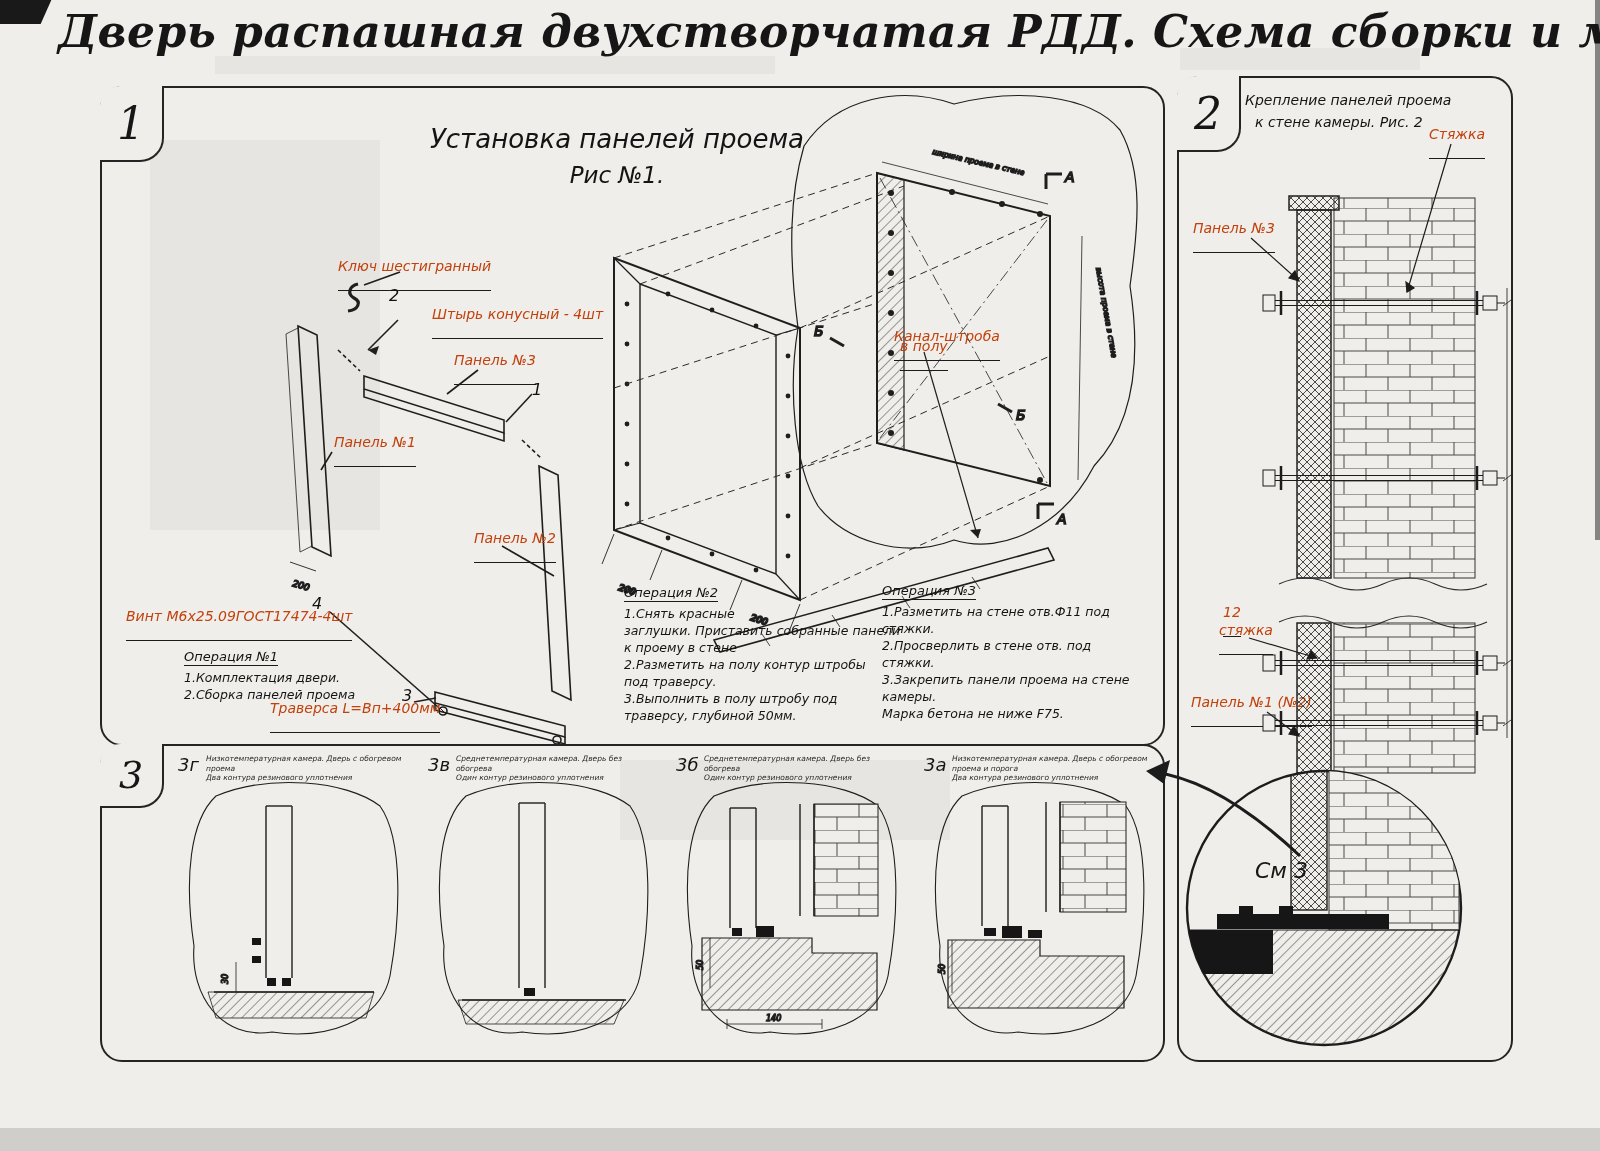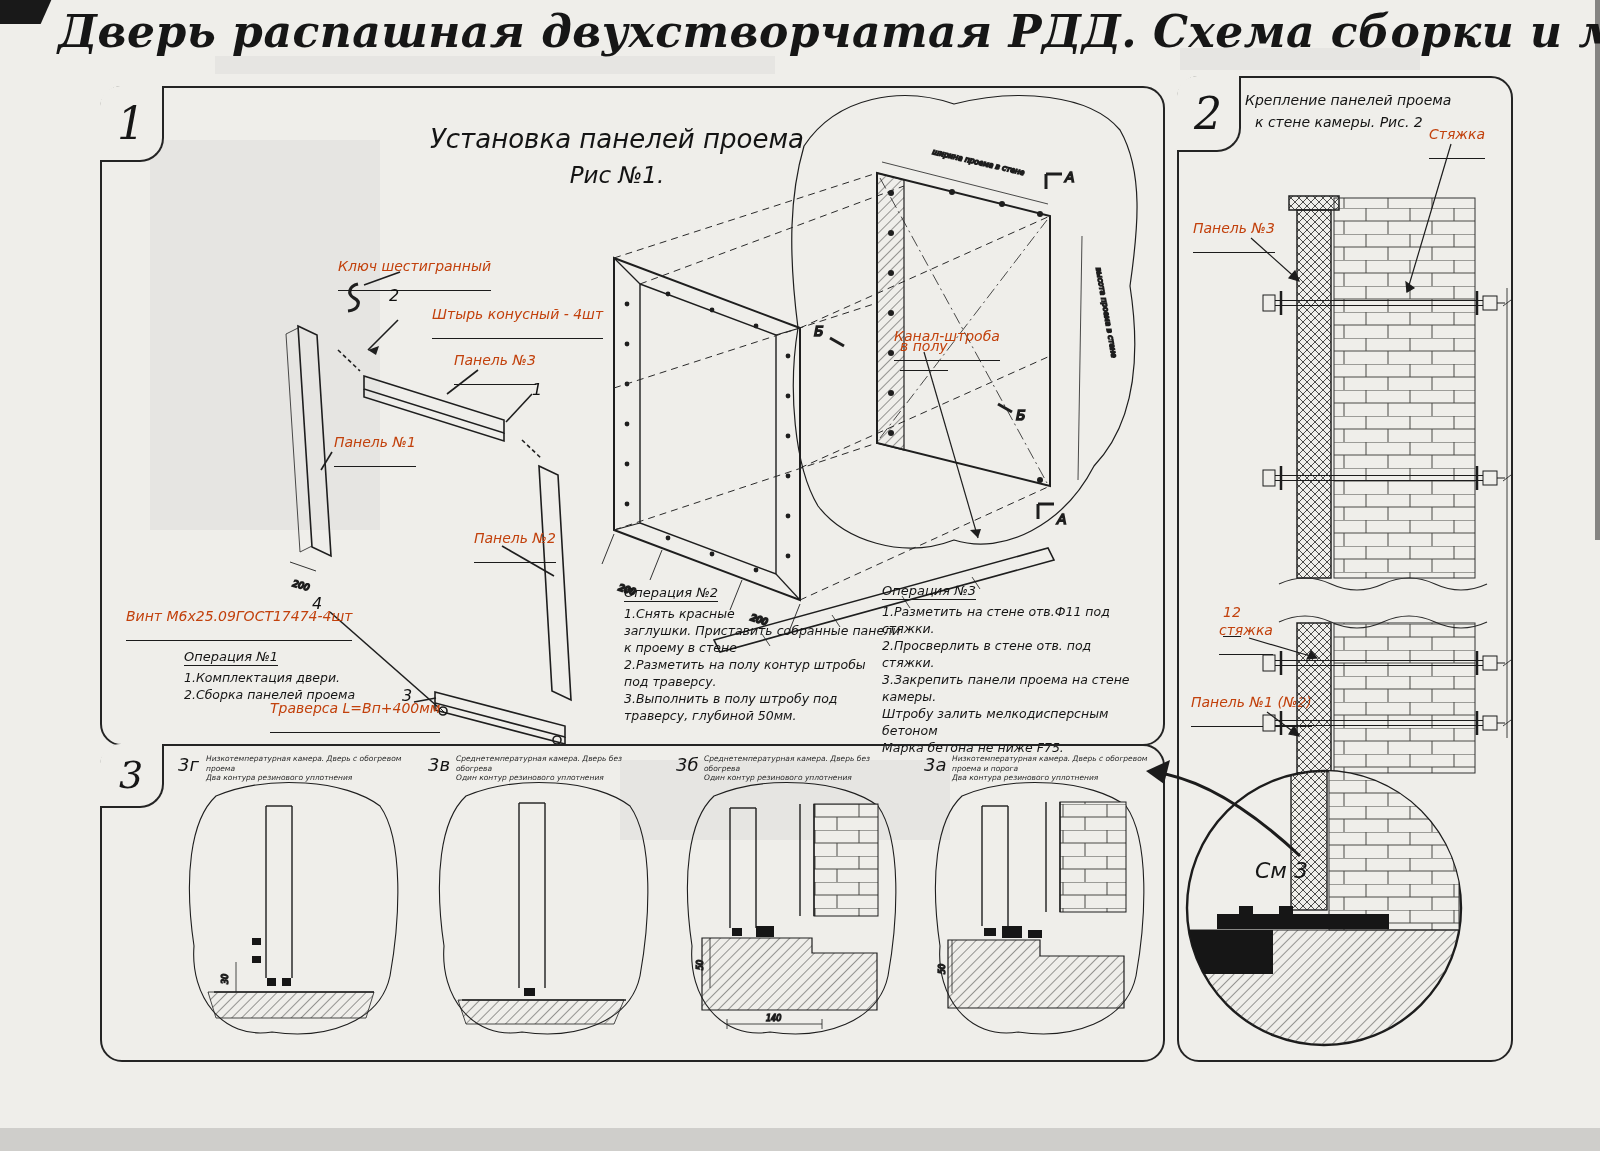--- a/index.html
+++ b/index.html
@@ -257,21 +257,20 @@
       <div>3.Выполнить в полу штробу под</div>
       <div>траверсу, глубиной 50мм.</div>
     </div>
     <div class="ops" style="left:780px;top:494px;">
       <span class="optitle">Операция №3</span>
       <div>1.Разметить на стене отв.Ф11 под</div>
       <div>стяжки.</div>
       <div>2.Просверлить в стене отв.  под</div>
       <div>стяжки.</div>
       <div>3.Закрепить панели проема на стене камеры.</div>
-      <div>Штробу залить мелкодисперсным бетоном</div>
       <div>Марка бетона не ниже   F75.</div>
     </div>
   </section>
 
   <section class="panel fig2">
     <div class="badge">
       <span>2</span>
     </div>
     <div class="f2h" style="left:66px;top:14px;">Крепление панелей проема</div>
     <div class="f2h" style="left:76px;top:36px;">к стене камеры. Рис. 2</div>

